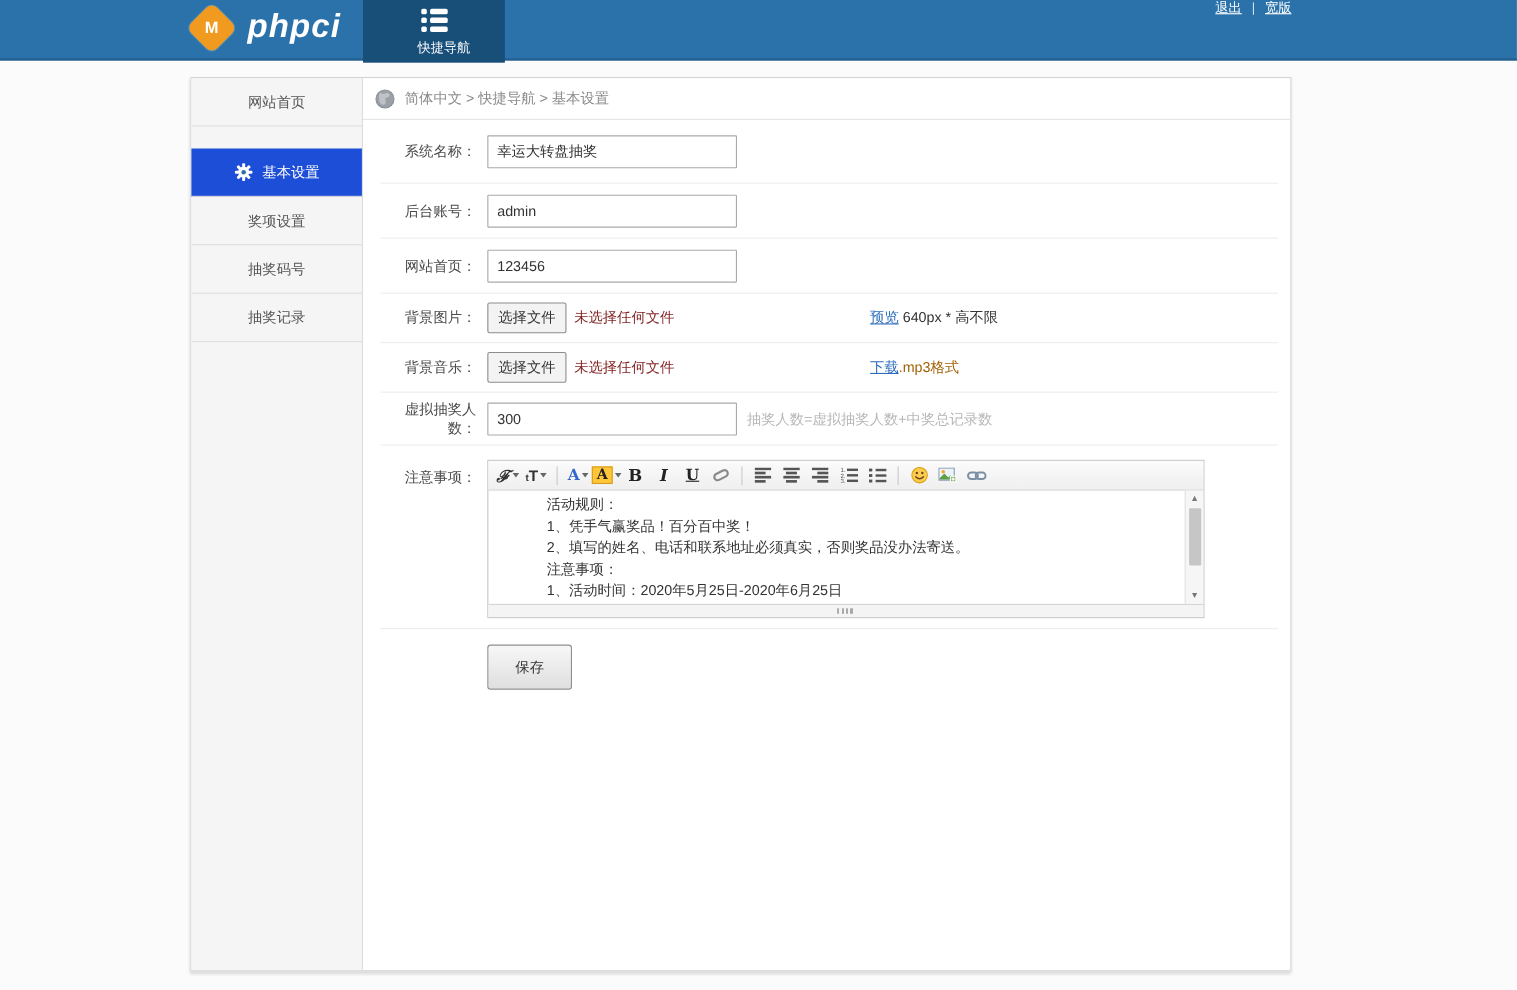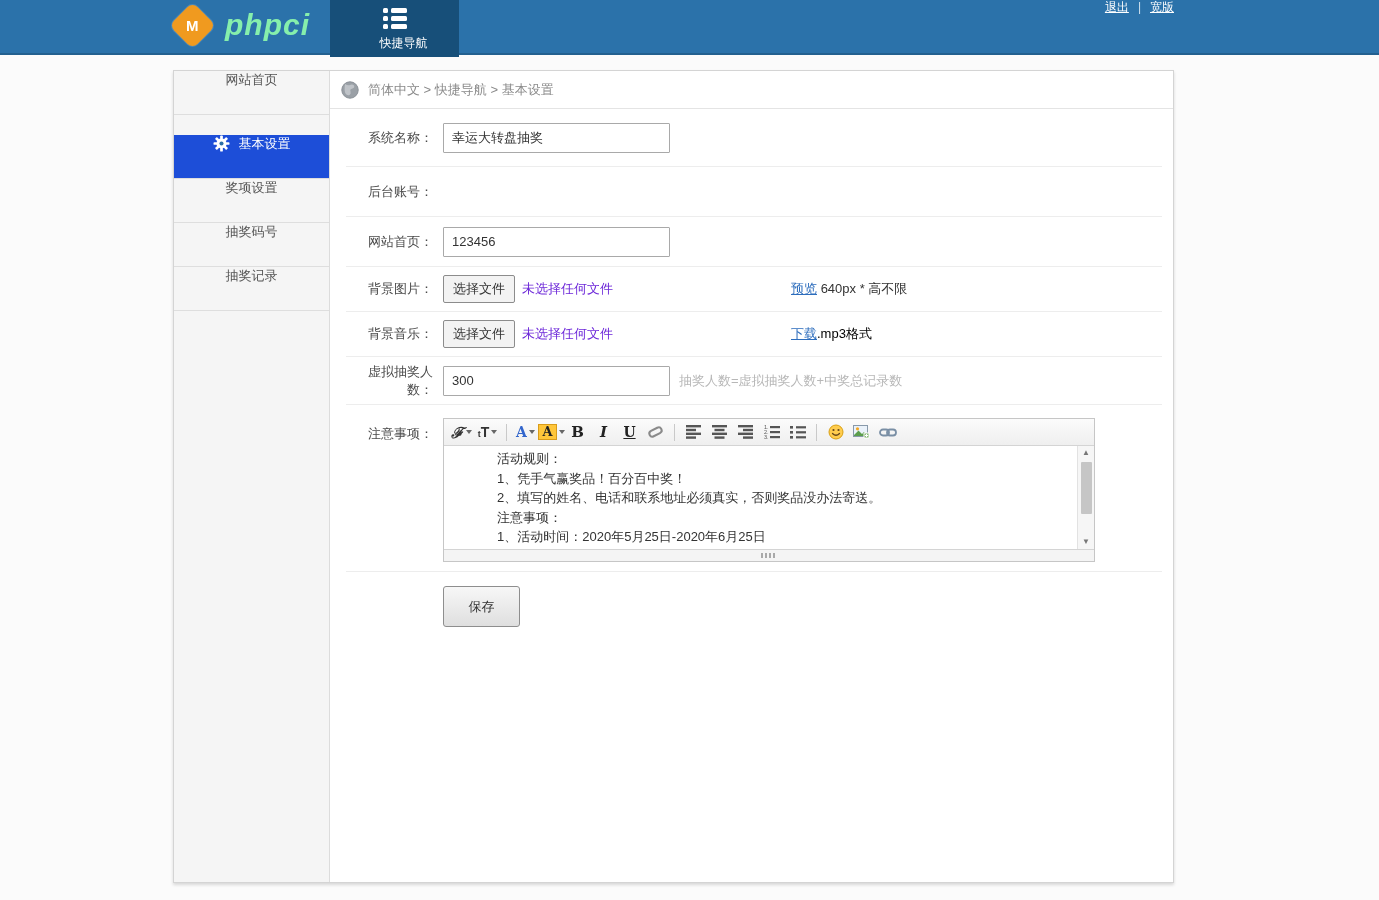--- a/index.html
+++ b/index.html
@@ -7,40 +7,40 @@
     font-family:"Liberation Sans","DejaVu Sans",sans-serif; font-size:13px; color:#333; }
 
   
   .top-header { position:absolute; top:0; left:0; width:1379px; height:55px;
     background:#2b72aa; border-bottom:2px solid #23608f; }
   .logo { position:absolute; left:176px; top:8px; display:flex; align-items:center; cursor:pointer; }
   .logo-diamond { width:33px; height:33px; background:#f09a1f; border-radius:7px;
     transform:rotate(45deg); display:flex; align-items:center; justify-content:center;
     box-shadow:0 0 0 1px rgba(255,255,255,.15); }
   .logo-diamond span { transform:rotate(-45deg); color:#fff; font-weight:bold; font-size:15px; }
-  .logo-text { color:#86efac; font-size:30px; font-weight:bold; font-style:italic;
+  .logo-text { color:#ffffff; font-size:30px; font-weight:bold; font-style:italic;
     margin-left:16px; letter-spacing:1px; }
   .nav-tab { position:absolute; left:330px; top:0; width:129px; height:57px;
     background:#174f79; color:#fff; text-align:center; cursor:pointer; padding-top:5px; }
   .nav-tab svg { display:block; margin:0 auto; }
   .nav-tab-label { font-size:12px; margin-top:3px;padding-left:18px; }
   .top-links { position:absolute; top:0; right:205px; color:#fff; font-size:12px;
     display:flex; align-items:flex-start; gap:9px; line-height:14px; }
   .top-links a { color:#fff; text-decoration:underline; cursor:pointer; }
   .top-links .sep { color:#cfe0ee; }
 
   
   .container { position:absolute; left:173px; top:70px; width:1001px; height:813px;
     background:#fff; border:1px solid #d4d4d4; box-shadow:0 2px 3px rgba(0,0,0,.14);
     display:flex; }
 
   
   .sidebar { width:156px; background:#f5f5f5; border-right:1px solid #dcdcdc; flex-shrink:0; }
   .side-item { height:44px; border-bottom:1px solid #dedede; display:flex;
-    justify-content:center; color:#555; cursor:pointer; font-size:13px; }
+    align-items:center; justify-content:center; color:#555; cursor:pointer; font-size:13px; }
   .side-item.active { background:#1d4ed8; color:#fff; gap:9px;margin-top:20px; }
 
   
   .content { flex:1; display:flex; flex-direction:column; min-width:0; }
   .breadcrumb { height:38px; border-bottom:1px solid #e4e4e4; display:flex;
     align-items:center; padding-left:11px; color:#8a8a8a; font-size:13px; gap:9px; flex-shrink:0; }
 
   .form-area { padding:0 11px 0 16px; }
   .form-row { display:flex; align-items:center; border-bottom:1px solid #ededed; }
   .form-row.no-border { border-bottom:none; }
@@ -53,25 +53,25 @@
   .r-editor { padding:13px 0 9px 0; align-items:flex-start; }
   .r-editor .row-label { padding-top:7px; }
   .r-save { padding:14px 0; }
 
   .text-input { width:227px; height:30px; border:1px solid #a9a9a9; border-radius:1px;
     padding:0 8px; font-size:13px; color:#333; background:#fff;
     font-family:"Liberation Sans","DejaVu Sans",sans-serif; }
   .file-btn { border:1px solid #8c8c8c; background:#f3f3f3; border-radius:2px;
     padding:4px 9px; font-size:13px; color:#333; cursor:pointer;
     font-family:"Liberation Sans","DejaVu Sans",sans-serif; }
-  .file-status { margin-left:7px; color:#6d28d9; }
+  .file-status { margin-left:7px; color:#7f1d1d; }
   .file-extra { margin-left:178px; white-space:nowrap; }
   .file-extra a { color:#2d6dbd; text-decoration:underline; cursor:pointer; }
   .dark-hint { color:#333; }
-  .gray-hint { color:#000000; }
+  .gray-hint { color:#a16207; }
   .num-hint { margin-left:9px; color:#b7b7b7; }
 
   
   .editor { width:652px; border:1px solid #c6c6c6; background:#fff; }
   .ed-toolbar { height:27px; background:linear-gradient(#fbfbfb,#efefef);
     border-bottom:1px solid #d4d4d4; display:flex; align-items:center; padding:0 5px; gap:1px; }
   .tbtn { width:25px; height:22px; border:none; background:transparent; display:flex;
     align-items:center; justify-content:center; cursor:pointer; border-radius:2px; position:relative; }
   .tsep { width:1px; height:17px; background:#c9c9c9; margin:0 5px; }
   .glyph-script { font-family:"DejaVu Serif","Liberation Serif",serif; font-style:italic;
@@ -189,20 +189,23 @@
 
       <div class="form-row r-text1">
         <div class="row-label">系统名称：</div>
         <div class="row-field">
           <input class="text-input" type="text" value="幸运大转盘抽奖" style="">
         </div>
       </div>
 
       <div class="form-row r-text">
         <div class="row-label">后台账号：</div>
+        <div class="row-field">
+          <input class="text-input" type="text" value="admin" style="">
+        </div>
       </div>
 
       <div class="form-row r-text">
         <div class="row-label">网站首页：</div>
         <div class="row-field">
           <input class="text-input" type="text" value="123456" style="">
         </div>
       </div>
 
       <div class="form-row r-file">

